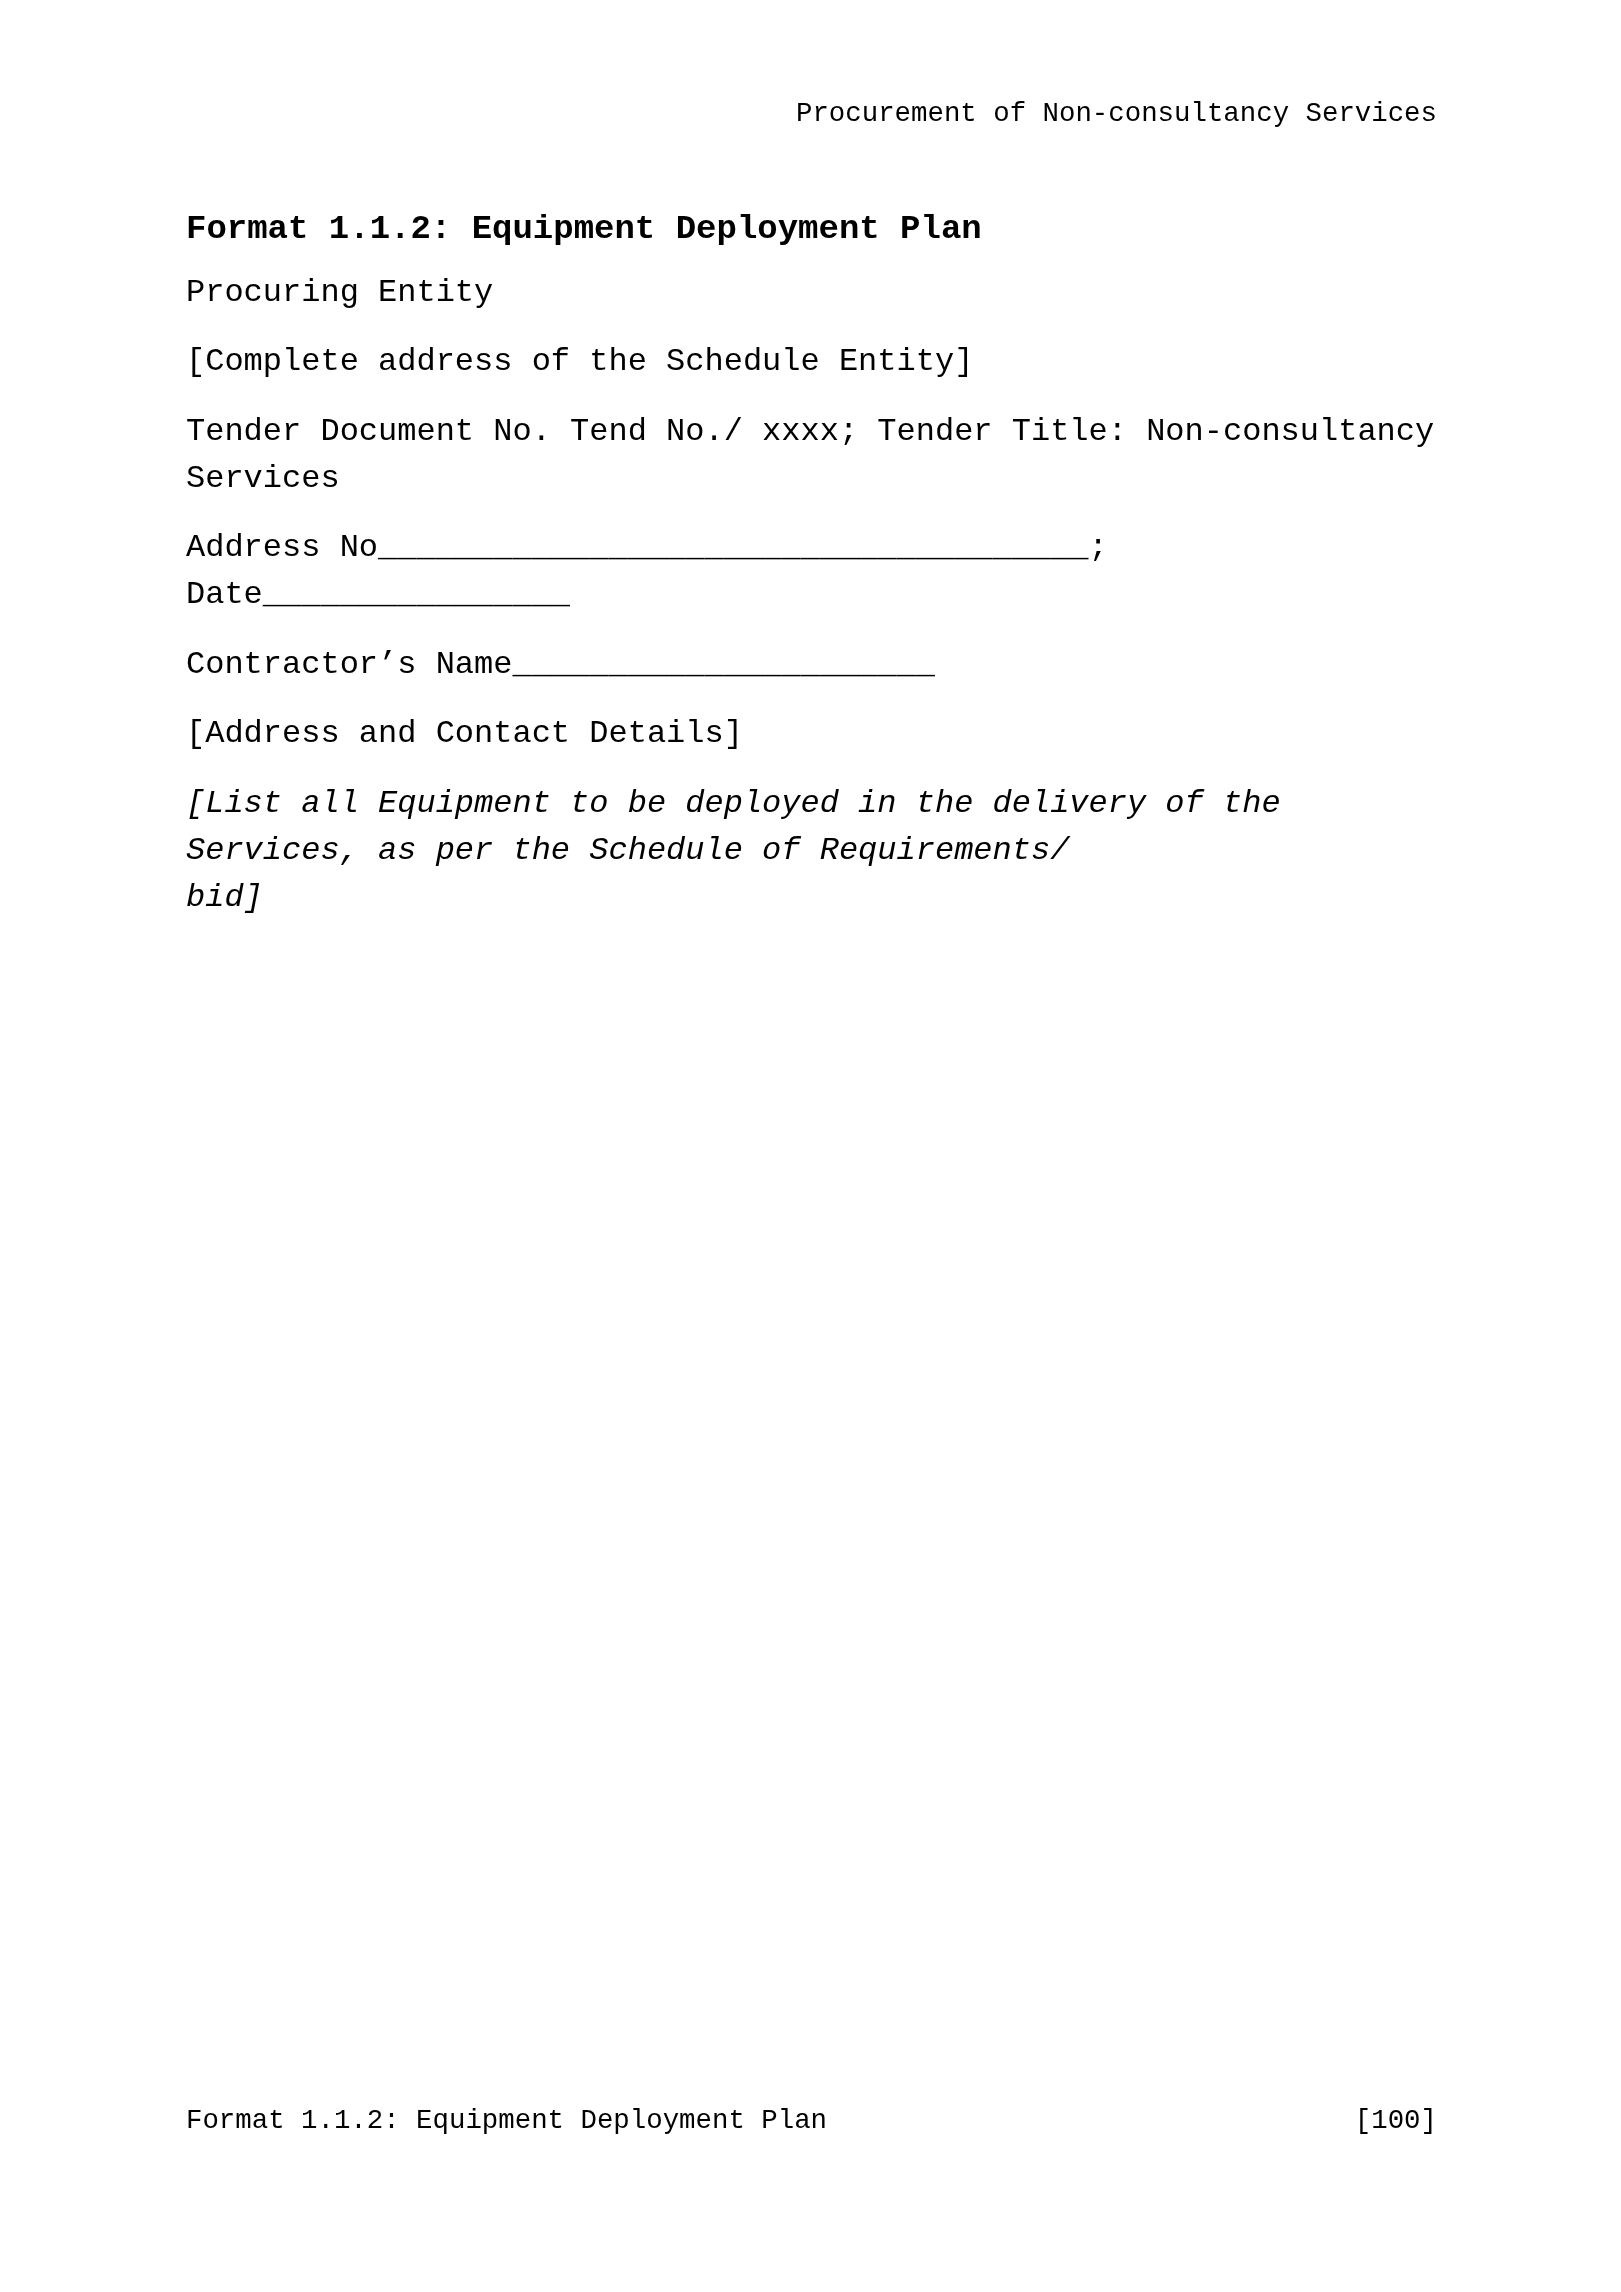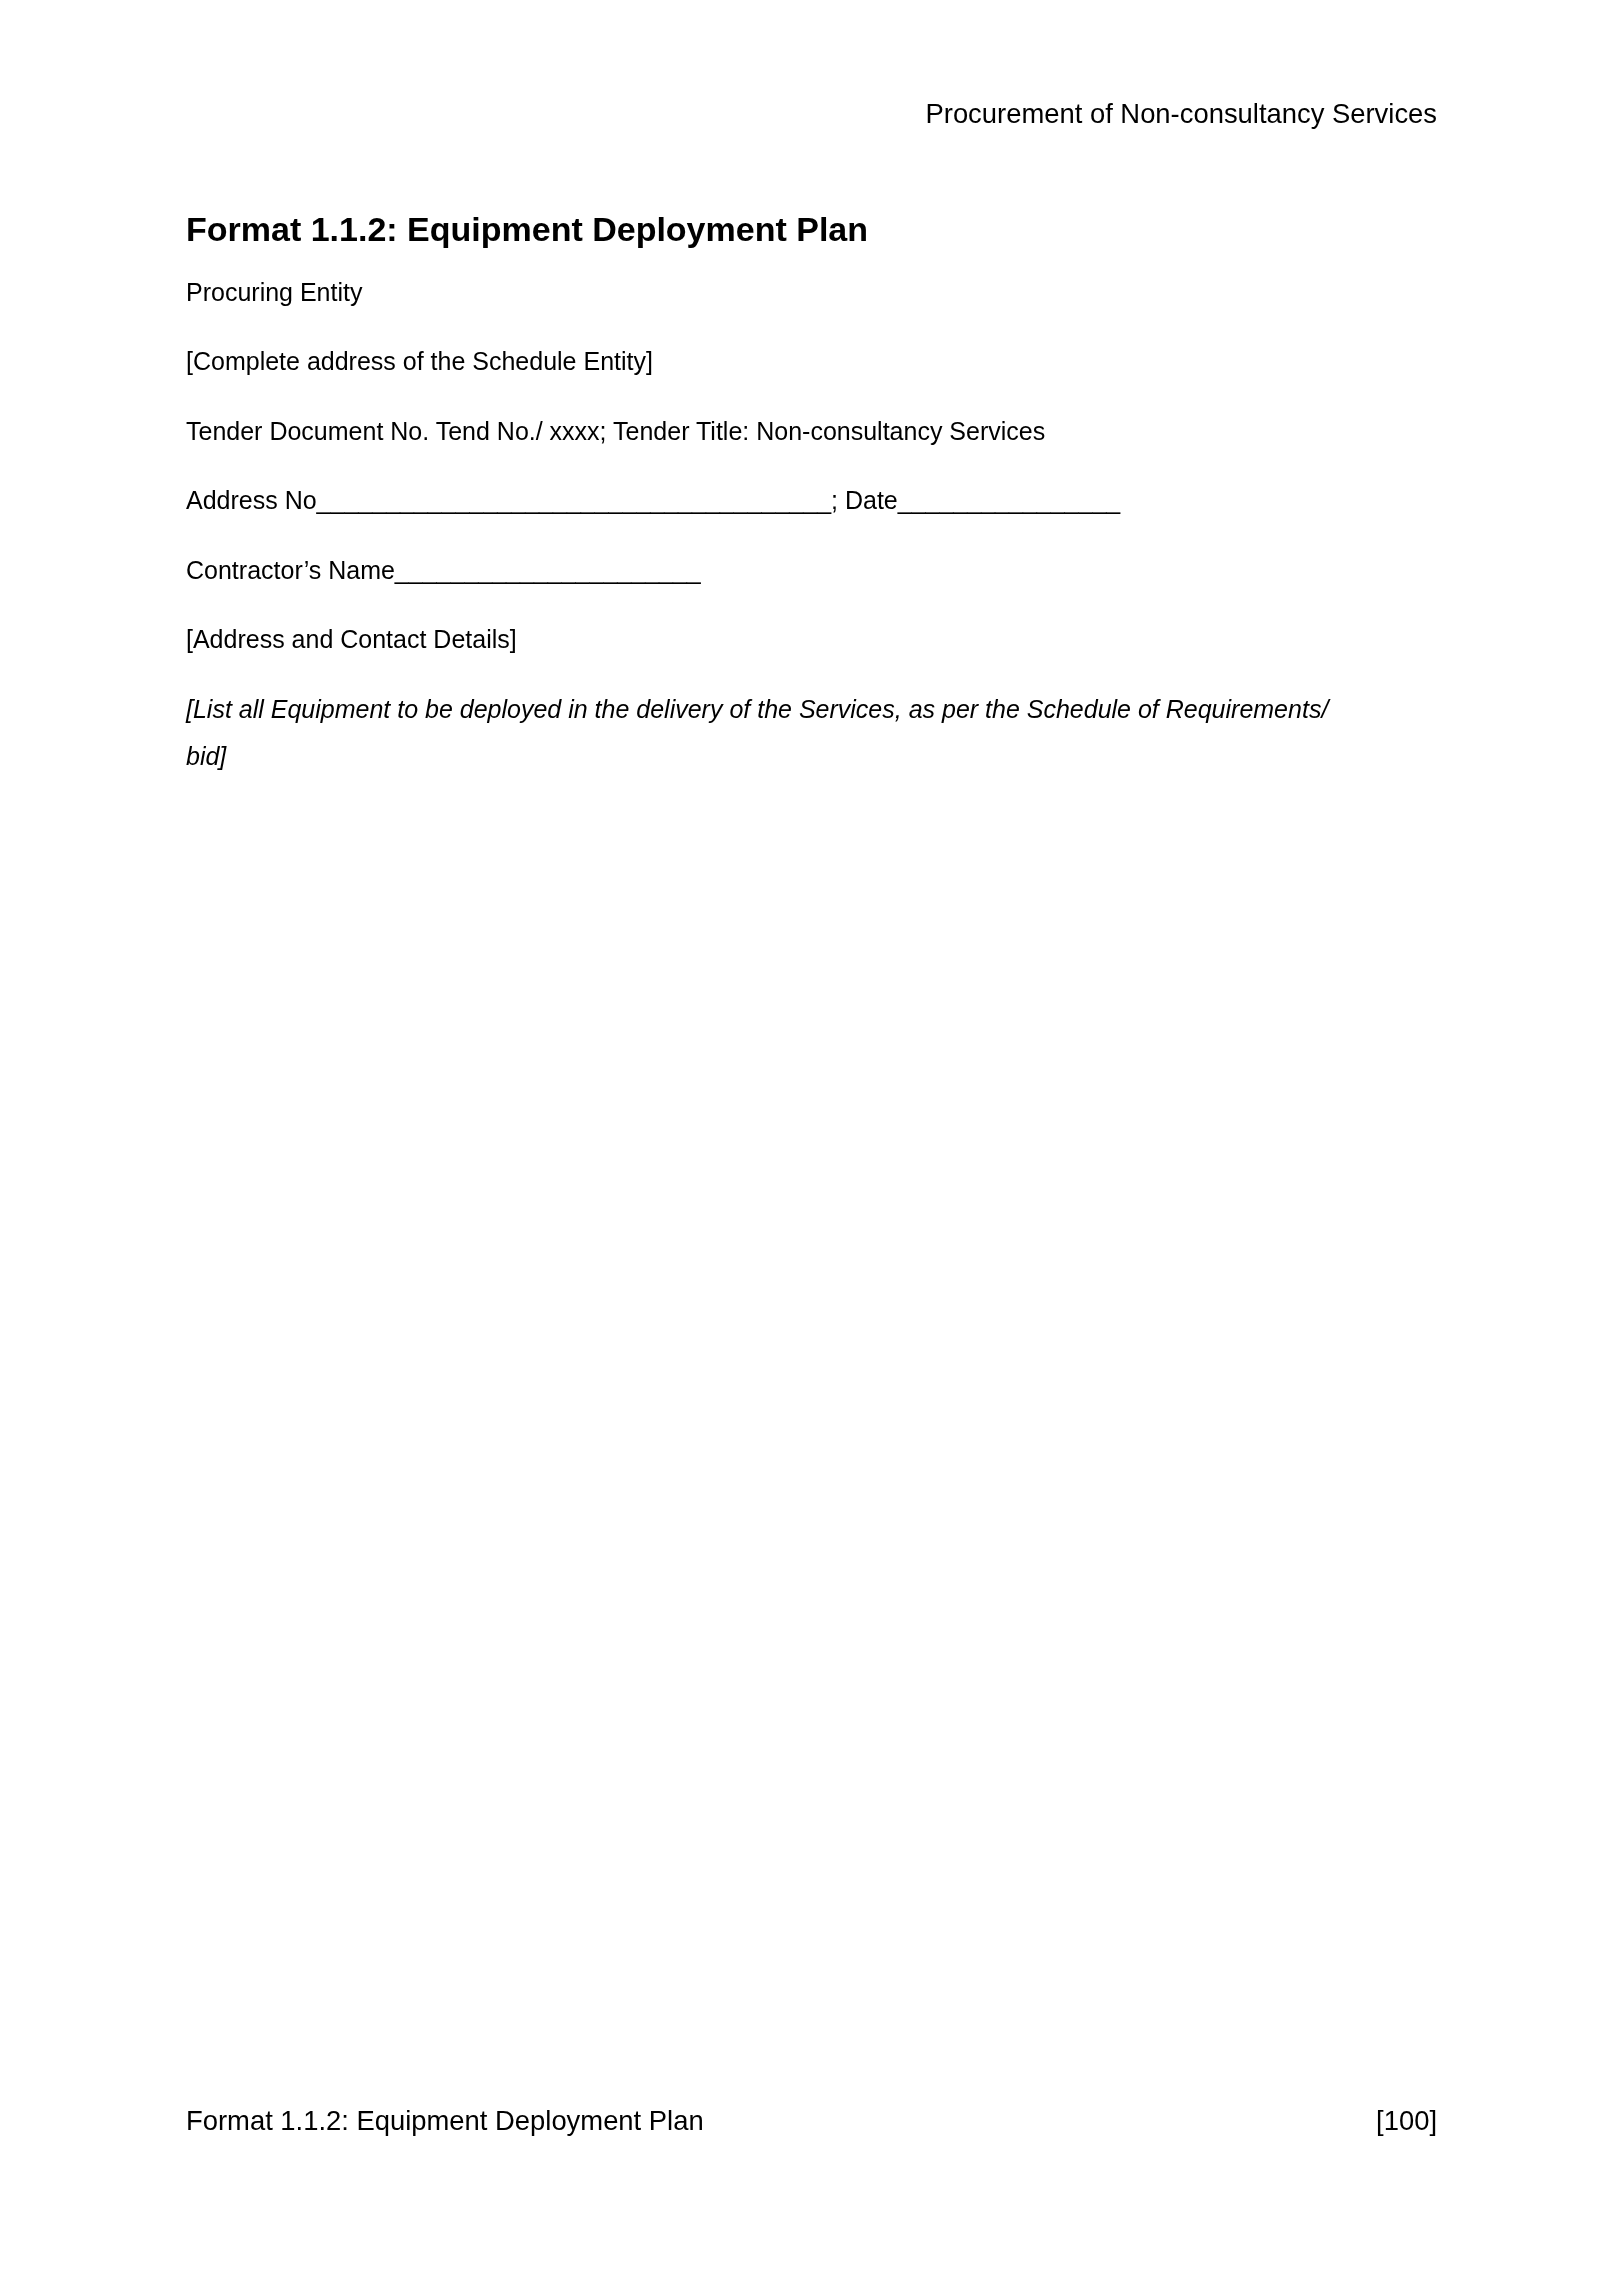--- a/index.html
+++ b/index.html
@@ -6,21 +6,21 @@
     margin: 0;
     padding: 0;
     background: #ffffff;
   }
   .page {
     position: relative;
     width: 1621px;
     height: 2293px;
     background: #ffffff;
     color: #000000;
-    font-family: Liberation Sans, sans-serif;
+    font-family: Liberation Mono, monospace;
     overflow: hidden;
   }
   .running-header {
     position: absolute;
     top: 96px;
     left: 186px;
     right: 184px;
     text-align: right;
     font-size: 27.4px;
     line-height: 35px;
@@ -34,21 +34,21 @@
   }
   .doc-title {
     margin: 0 0 17.6px 0;
     font-size: 34px;
     font-weight: bold;
     line-height: 43px;
     color: #000000;
   }
   .para {
     margin: 0 0 22.5px 0;
-    font-size: 25px;
+    font-size: 32px;
     line-height: 47px;
     color: #000000;
   }
   .para.italic {
     font-style: italic;
     white-space: pre-line;
   }
   .page-footer {
     position: absolute;
     top: 2103px;

